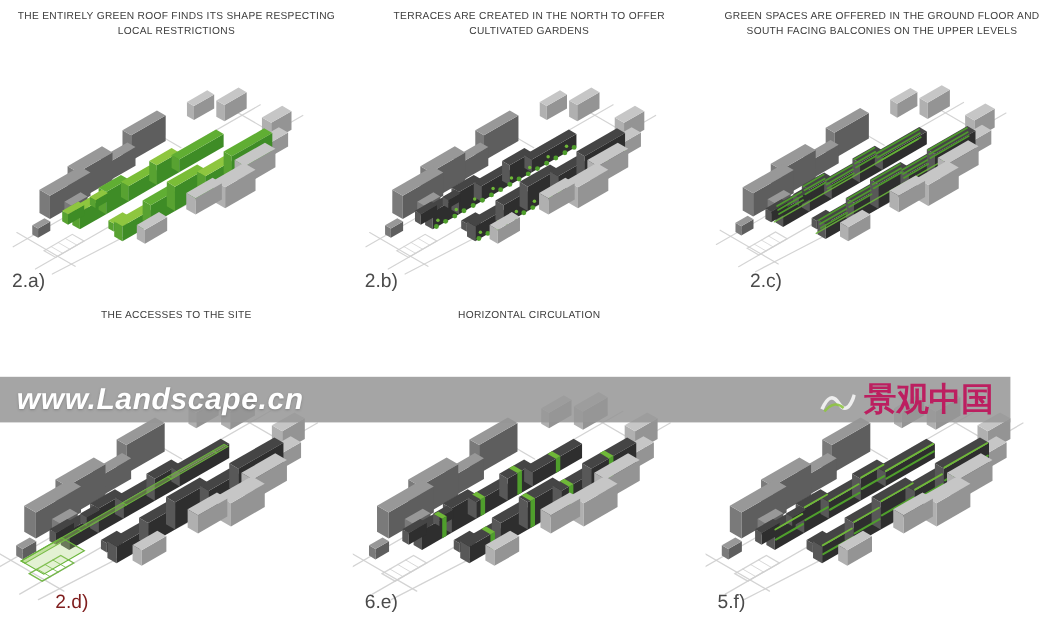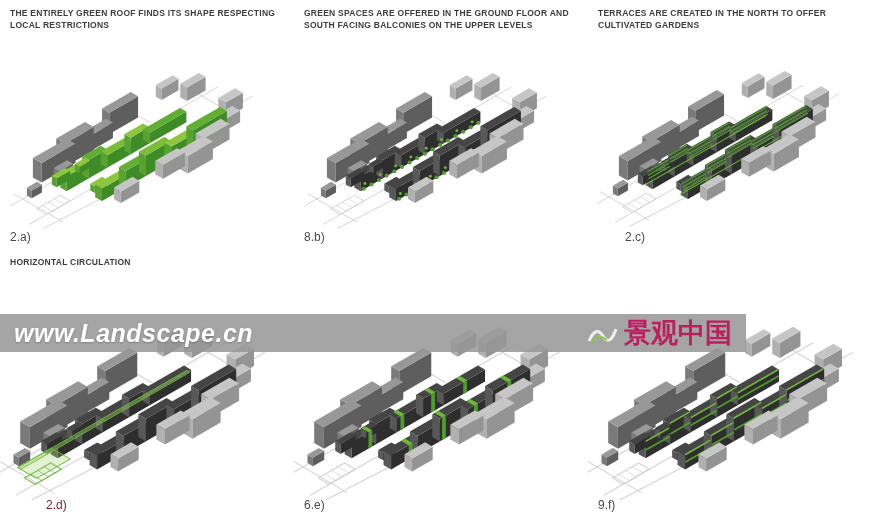--- a/index.html
+++ b/index.html
@@ -1,45 +1,45 @@
 <!DOCTYPE html>
 <html><head>
 <meta charset="utf-8">
 <style>
   html,body{margin:0;padding:0;background:#fff;}
   .page{position:relative;width:882px;height:526px;background:#ffffff;overflow:hidden;
         font-family:"Liberation Sans",sans-serif;}
   .captions{display:grid;grid-template-columns:repeat(3,294px);}
   .captions.top{height:44px;}
   .captions.mid{height:22px;}
-  .cap{padding:7px 10px 0;text-align:left;font-size:8.5px;font-weight:700;
+  .cap{padding:7px 10px 0;text-align:center;font-size:8.5px;font-weight:400;
        letter-spacing:.25px;color:#3d3d3d;line-height:1.45;text-transform:uppercase;}
   .captions.mid .cap{padding-top:6px;}
   .prow{display:grid;grid-template-columns:repeat(3,294px);}
   figure.cell{margin:0;position:relative;}
   .cell svg{display:block;}
-  .plabel{position:absolute;left:10px;bottom:6px;font-size:12px;color:#4a4a4a;}
+  .plabel{position:absolute;left:10px;bottom:6px;font-size:16px;color:#4a4a4a;}
   .prow.r2 .plabel{bottom:14px;}
-  .band{position:absolute;left:0;top:314px;width:746px;height:38px;z-index:5;
+  .band{position:absolute;left:0;top:314px;width:842px;height:38px;z-index:5;
         background:rgba(150,150,150,.86);display:flex;align-items:center;
         justify-content:space-between;padding:0 14px;box-sizing:border-box;}
   .wl{font-size:25px;font-weight:700;font-style:italic;color:#ffffff;
       letter-spacing:.5px;text-shadow:0 1px 2px rgba(60,60,60,.35);}
   .wr{display:flex;align-items:center;gap:7px;font-size:27px;font-weight:700;
       color:#ffffff;opacity:.95;}
 </style>
 </head>
 <body>
 
 <div class="page">
 
   <div class="captions top">
     <div class="cap" style="color: rgb(61, 61, 61);">THE ENTIRELY GREEN ROOF FINDS ITS SHAPE RESPECTING LOCAL RESTRICTIONS</div>
+    <div class="cap" style="color: rgb(61, 61, 61);">TERRACES ARE CREATED IN THE NORTH TO OFFER CULTIVATED GARDENS</div>
     <div class="cap" style="color: rgb(61, 61, 61);">GREEN SPACES ARE OFFERED IN THE GROUND FLOOR AND SOUTH FACING BALCONIES ON THE UPPER LEVELS</div>
-    <div class="cap" style="color: rgb(61, 61, 61);">TERRACES ARE CREATED IN THE NORTH TO OFFER CULTIVATED GARDENS</div>
   </div>
 
   <div class="prow r1">
     <figure class="cell">
       <svg width="294" height="206" viewBox="0 0 294 206">
           <g transform="translate(4,-4) scale(0.97)">
             <line x1="7.2" y1="170.8" x2="219.5" y2="48.8" stroke="#cfcfcf" stroke-width="1" opacity="0.9" stroke-linecap="round"></line>
             <line x1="26.3" y1="189.9" x2="256.0" y2="57.9" stroke="#cfcfcf" stroke-width="1" opacity="0.9" stroke-linecap="round"></line>
             <line x1="10.4" y1="158.6" x2="60.4" y2="187.6" stroke="#cfcfcf" stroke-width="1" opacity="0.9" stroke-linecap="round"></line>
             <line x1="190.9" y1="50.2" x2="241.9" y2="79.8" stroke="#cfcfcf" stroke-width="1" opacity="0.9" stroke-linecap="round"></line>
@@ -275,21 +275,21 @@
             <polygon points="189.3,137.7 215.4,122.7 215.4,104.7 189.3,119.7" fill="#949494" stroke="none" stroke-width="0" opacity="1"></polygon>
             <polygon points="179.3,113.9 205.4,98.9 215.4,104.7 189.3,119.7" fill="#c6c6c6" stroke="none" stroke-width="0" opacity="1"></polygon>
             <polygon points="155.9,138.5 163.9,143.1 163.9,129.1 155.9,124.5" fill="#b0b0b0" stroke="none" stroke-width="0" opacity="1"></polygon>
             <polygon points="163.9,143.1 186.5,130.1 186.5,116.1 163.9,129.1" fill="#949494" stroke="none" stroke-width="0" opacity="1"></polygon>
             <polygon points="155.9,124.5 178.5,111.5 186.5,116.1 163.9,129.1" fill="#c6c6c6" stroke="none" stroke-width="0" opacity="1"></polygon>
             <polygon points="113.4,164.0 120.4,168.1 120.4,156.1 113.4,152.0" fill="#b0b0b0" stroke="none" stroke-width="0" opacity="1"></polygon>
             <polygon points="120.4,168.1 139.5,157.1 139.5,145.1 120.4,156.1" fill="#949494" stroke="none" stroke-width="0" opacity="1"></polygon>
             <polygon points="113.4,152.0 132.5,141.0 139.5,145.1 120.4,156.1" fill="#c6c6c6" stroke="none" stroke-width="0" opacity="1"></polygon>
           </g>
         </svg>
-      <span class="plabel" style="color: rgb(74, 74, 74);">8.b)</span>
+      <span class="plabel" style="color: rgb(74, 74, 74);">2.b)</span>
     </figure>
     <figure class="cell">
       <svg width="294" height="206" viewBox="0 0 294 206">
           <g transform="translate(2,-6) scale(0.97)">
             <line x1="7.2" y1="170.8" x2="219.5" y2="48.8" stroke="#cfcfcf" stroke-width="1" opacity="0.9" stroke-linecap="round"></line>
             <line x1="26.3" y1="189.9" x2="256.0" y2="57.9" stroke="#cfcfcf" stroke-width="1" opacity="0.9" stroke-linecap="round"></line>
             <line x1="10.4" y1="158.6" x2="60.4" y2="187.6" stroke="#cfcfcf" stroke-width="1" opacity="0.9" stroke-linecap="round"></line>
             <line x1="190.9" y1="50.2" x2="241.9" y2="79.8" stroke="#cfcfcf" stroke-width="1" opacity="0.9" stroke-linecap="round"></line>
             <line x1="78.2" y1="103.4" x2="102.2" y2="117.4" stroke="#cfcfcf" stroke-width="1" opacity="0.9" stroke-linecap="round"></line>
             <line x1="126.4" y1="71.1" x2="151.4" y2="85.6" stroke="#cfcfcf" stroke-width="1" opacity="0.9" stroke-linecap="round"></line>
@@ -411,20 +411,21 @@
             <polygon points="113.4,164.0 120.4,168.1 120.4,156.1 113.4,152.0" fill="#b0b0b0" stroke="none" stroke-width="0" opacity="1"></polygon>
             <polygon points="120.4,168.1 139.5,157.1 139.5,145.1 120.4,156.1" fill="#949494" stroke="none" stroke-width="0" opacity="1"></polygon>
             <polygon points="113.4,152.0 132.5,141.0 139.5,145.1 120.4,156.1" fill="#c6c6c6" stroke="none" stroke-width="0" opacity="1"></polygon>
           </g>
         </svg>
       <span class="plabel" style="color: rgb(74, 74, 74); margin-left: 27px;">2.c)</span>
     </figure>
   </div>
 
   <div class="captions mid">
+    <div class="cap" style="color: rgb(61, 61, 61);">THE ACCESSES TO THE SITE</div>
     <div class="cap" style="color: rgb(61, 61, 61);">HORIZONTAL CIRCULATION</div>
   </div>
 
   <div class="prow r2">
     <figure class="cell">
       <svg width="294" height="254" viewBox="0 0 294 254">
           <g transform="translate(-12,18) scale(1.08)">
             <line x1="7.2" y1="170.8" x2="219.5" y2="48.8" stroke="#cfcfcf" stroke-width="1" opacity="0.9" stroke-linecap="round"></line>
             <line x1="26.3" y1="189.9" x2="256.0" y2="57.9" stroke="#cfcfcf" stroke-width="1" opacity="0.9" stroke-linecap="round"></line>
             <line x1="10.4" y1="158.6" x2="60.4" y2="187.6" stroke="#cfcfcf" stroke-width="1" opacity="0.9" stroke-linecap="round"></line>
@@ -752,21 +753,21 @@
             <polygon points="189.3,137.7 215.4,122.7 215.4,104.7 189.3,119.7" fill="#949494" stroke="none" stroke-width="0" opacity="1"></polygon>
             <polygon points="179.3,113.9 205.4,98.9 215.4,104.7 189.3,119.7" fill="#c6c6c6" stroke="none" stroke-width="0" opacity="1"></polygon>
             <polygon points="155.9,138.5 163.9,143.1 163.9,129.1 155.9,124.5" fill="#b0b0b0" stroke="none" stroke-width="0" opacity="1"></polygon>
             <polygon points="163.9,143.1 186.5,130.1 186.5,116.1 163.9,129.1" fill="#949494" stroke="none" stroke-width="0" opacity="1"></polygon>
             <polygon points="155.9,124.5 178.5,111.5 186.5,116.1 163.9,129.1" fill="#c6c6c6" stroke="none" stroke-width="0" opacity="1"></polygon>
             <polygon points="113.4,164.0 120.4,168.1 120.4,156.1 113.4,152.0" fill="#b0b0b0" stroke="none" stroke-width="0" opacity="1"></polygon>
             <polygon points="120.4,168.1 139.5,157.1 139.5,145.1 120.4,156.1" fill="#949494" stroke="none" stroke-width="0" opacity="1"></polygon>
             <polygon points="113.4,152.0 132.5,141.0 139.5,145.1 120.4,156.1" fill="#c6c6c6" stroke="none" stroke-width="0" opacity="1"></polygon>
           </g>
         </svg>
-      <span class="plabel" style="color: rgb(74, 74, 74);">9.f)</span>
+      <span class="plabel" style="color: rgb(74, 74, 74);">5.f)</span>
     </figure>
   </div>
 
   <div class="band" style="background: rgba(150, 150, 150, 0.86);">
     <span class="wl" style="color: rgb(255, 255, 255);">www.Landscape.cn</span>
     <span class="wr" style="color: #be185d;">
       <svg width="30" height="24" viewBox="0 0 30 24">
         <path d="M2 20 Q9 4 16 15 T29 8" fill="none" stroke="#ffffff" stroke-width="3" opacity="0.85"></path>
         <path d="M4 22 Q12 12 20 19" fill="none" stroke="#8ec63f" stroke-width="2" opacity="0.9"></path>
       </svg>

